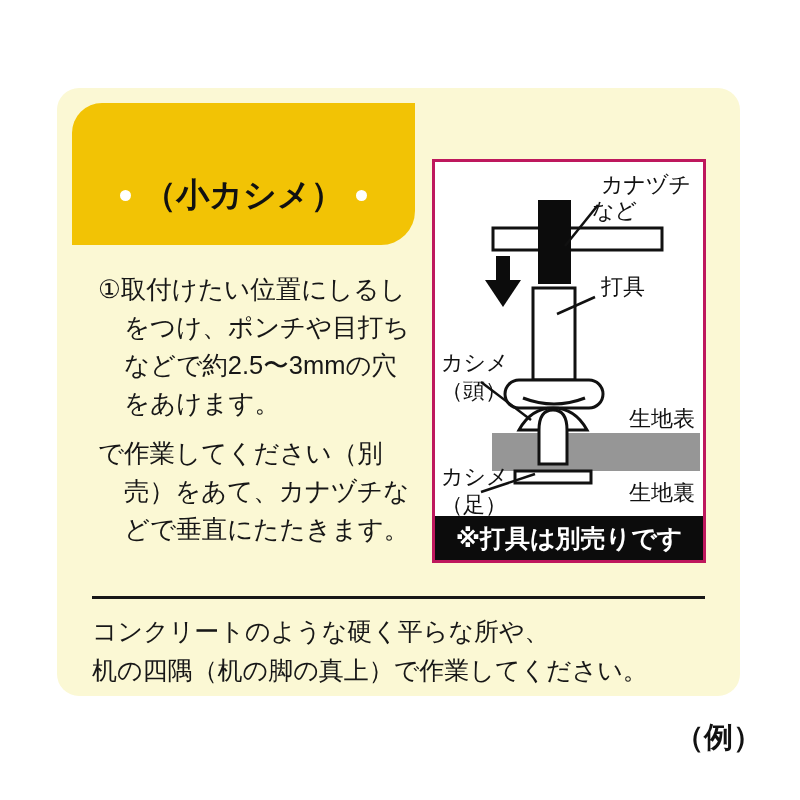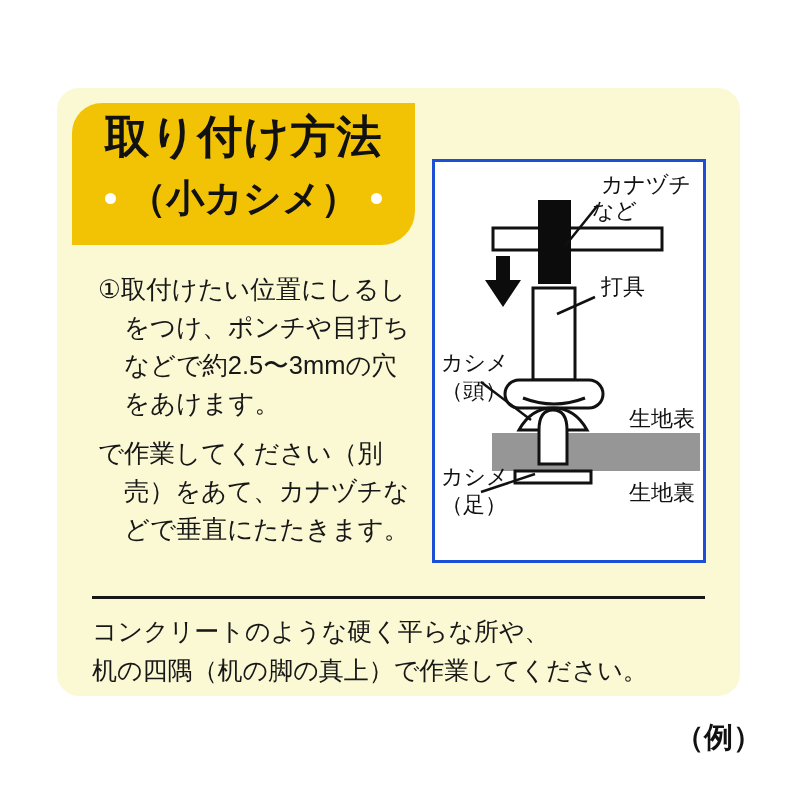--- a/index.html
+++ b/index.html
@@ -53,21 +53,21 @@
     position: absolute;
     left: 0;
     top: 70px;
     width: 343px;
     display: flex;
     align-items: center;
     justify-content: center;
     gap: 12px;
   }
   #header-sub {
-    font-size: 38px;
+    font-size: 33px;
     font-weight: bold;
     color: #111111;
     white-space: nowrap;
     letter-spacing: 0px;
   }
   .hdr-dot {
     width: 11px;
     height: 11px;
     border-radius: 50%;
     background: #ffffff;
@@ -93,21 +93,21 @@
   }
 
   
   #panel {
     position: absolute;
     left: 432px;
     top: 159px;
     width: 274px;
     height: 404px;
     background: #ffffff;
-    border: 3px solid #1d4ed8;
+    border: 3px solid #be185d;
     box-sizing: border-box;
   }
   #panel-svg {
     position: absolute;
     left: 0;
     top: 0;
   }
   #panel-banner {
     position: absolute;
     left: 0;
@@ -162,21 +162,20 @@
     font-size: 22px;
     fill: #111111;
   }
 </style>
 </head>
 <body>
 
 <div id="card"></div>
 
 <div id="header-badge">
-  <div id="header-title">取り付け方法</div>
   <div id="header-sub-row">
     <span class="hdr-dot"></span>
     <span id="header-sub">（小カシメ）</span>
     <span class="hdr-dot"></span>
   </div>
 </div>
 
 <div id="steps">
   <p class="step">①取付けたい位置にしるしをつけ、ポンチや目打ちなどで約2.5〜3mmの穴をあけます。</p>
   <p class="step">で作業してください（別売）をあて、カナヅチなどで垂直にたたきます。</p>
@@ -222,20 +221,21 @@
     <text class="dg-label" x="6" y="208">カシメ</text>
     <text class="dg-label" x="6" y="236">（頭）</text>
 
     <text class="dg-label" x="6" y="322">カシメ</text>
     <text class="dg-label" x="6" y="350">（足）</text>
 
     <text class="dg-label" x="260" y="264" text-anchor="end">生地表</text>
     <text class="dg-label" x="260" y="338" text-anchor="end">生地裏</text>
   </svg>
 
+  <div id="panel-banner">※打具は別売りです</div>
 </div>
 
 <div id="divider"></div>
 <div id="footer-note">
   <div>コンクリートのような硬く平らな所や、</div>
   <div>机の四隅（机の脚の真上）で作業してください。</div>
 </div>
 
 <div id="example-label">（例）</div>
 

